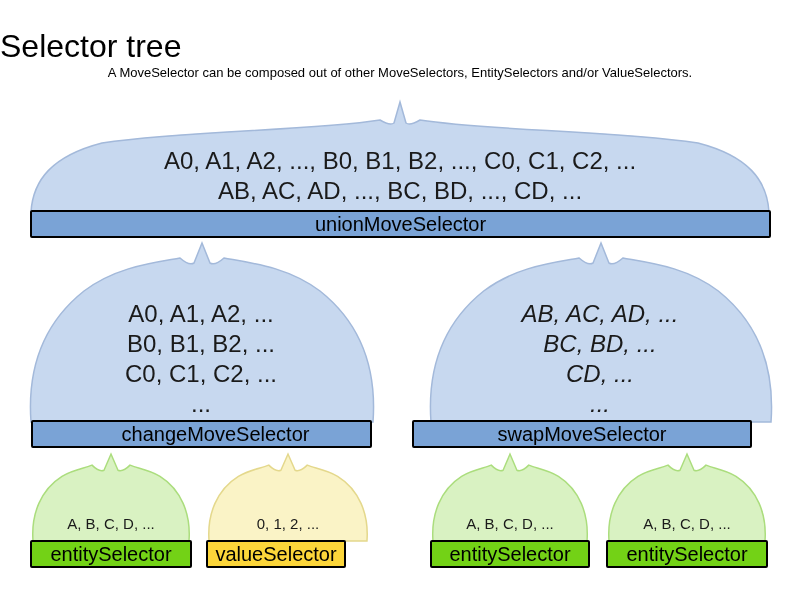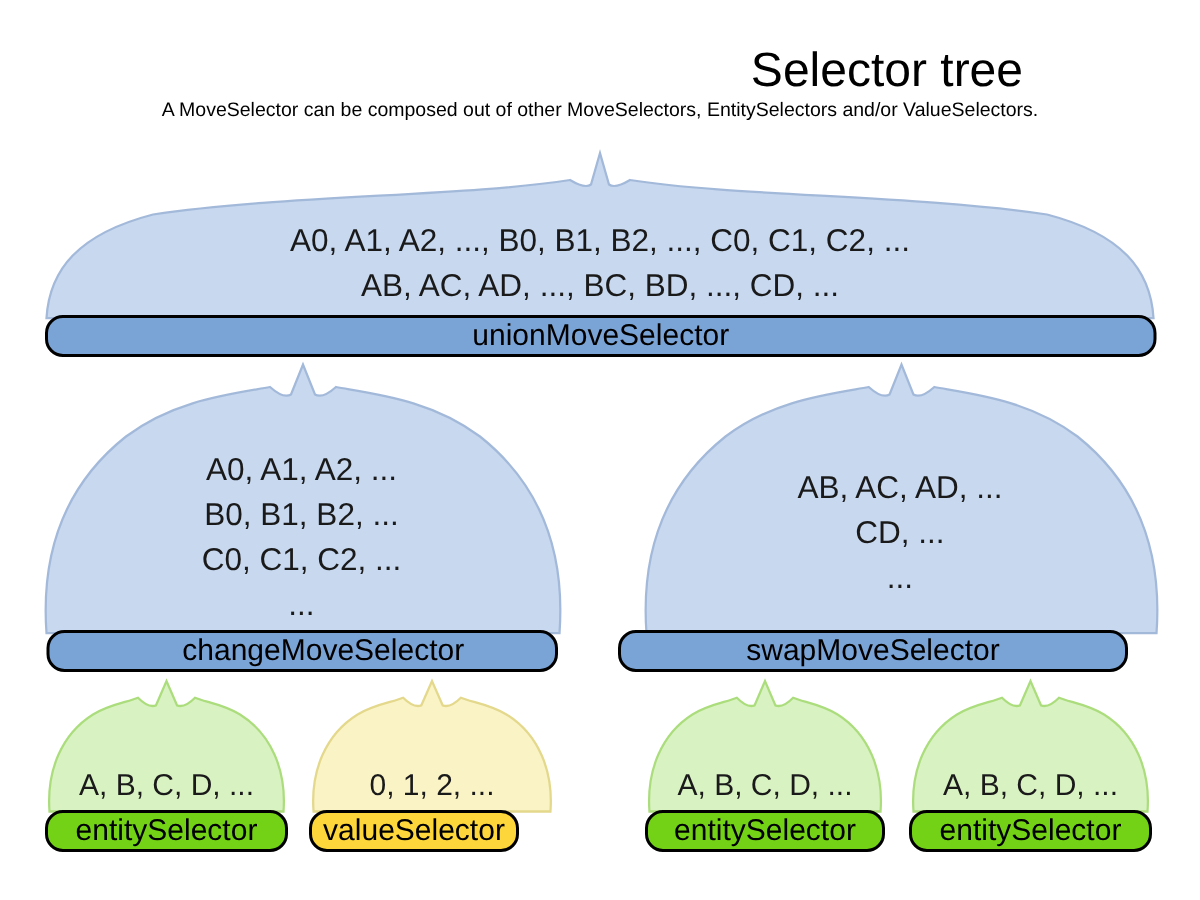--- a/index.html
+++ b/index.html
@@ -1,40 +1,40 @@
 <!DOCTYPE html>
 <html style="--blue_bar: #7aa3d6; --blue_dome: #c7d8ef; --blue_dome_border: #a3b9da; --green_bar: #73d216; --green_dome: #d9f2c2; --green_dome_border: #abdd7d; --yellow_bar: #fcd63a; --yellow_dome: #faf3c6; --yellow_dome_border: #e4d88c; --bar_border: #000000;"><head>
 <meta charset="utf-8">
 <style>
   html,body{margin:0;padding:0;background:#fff;}
   .canvas{
     position:relative;width:800px;height:600px;background:#fff;overflow:hidden;
     font-family:"Liberation Sans",sans-serif;color:#111;
   }
   .title{
-    position:absolute;left:0;top:28px;width:682px;text-align:right;
+    position:absolute;left:0;top:28px;width:682px;text-align:left;
     font-size:32px;color:#000;
   }
   .subtitle{
     position:absolute;left:0;top:65px;width:800px;text-align:center;
     font-size:13px;color:#000;
   }
   .dome{position:absolute;overflow:visible;}
   .dome path{stroke-width:1.5px;}
   .blue-path{fill:var(--blue_dome);stroke:var(--blue_dome_border);}
   .green-path{fill:var(--green_dome);stroke:var(--green_dome_border);}
   .yellow-path{fill:var(--yellow_dome);stroke:var(--yellow_dome_border);}
   .dome-text{
     position:absolute;text-align:center;color:#1a1a1a;
   }
-  .dome-text.big{font-size:21px;line-height:30px;}
-  .dome-text.small{font-size:20px;line-height:24px;}
+  .dome-text.big{font-size:24px;line-height:30px;}
+  .dome-text.small{font-size:15px;line-height:24px;}
   .bar{
     position:absolute;height:28px;box-sizing:border-box;
-    border:2px solid var(--bar_border);border-radius:12px;
+    border:2px solid var(--bar_border);border-radius:2px;
     display:flex;align-items:center;justify-content:center;
     font-size:20px;color:#000;white-space:nowrap;
   }
   .bar-blue{background:var(--blue_bar);}
   .bar-green{background:var(--green_bar);justify-content:center;}
   .bar-yellow{background:var(--yellow_bar);}
 </style>
 </head>
 <body>
 
@@ -63,22 +63,23 @@
     <div>C0, C1, C2, ...</div>
     <div>...</div>
   </div>
   <div class="bar bar-blue" style="left:31px;top:420px;width:341px;padding-left:28px;">
     <span>changeMoveSelector</span>
   </div>
 
   <svg class="dome" style="left:428px;top:240px;width:346px;height:182px" viewBox="0 0 348 182" preserveAspectRatio="none">
     <path class="blue-path" d="M 3,182 C -1,126 17,82 56,51 C 88,27 124,23 152,18 Q 161,26 166,23 L 174,3 L 182,23 Q 187,26 196,18 C 224,23 260,27 292,51 C 331,82 349,126 345,182 Z"></path>
   </svg>
-  <div class="dome-text big" style="left:430px;top:311px;width:340px;">
+  <div class="dome-text big" style="left:430px;top:299px;width:340px;font-style:italic;">
     <div>AB, AC, AD, ...</div>
+    <div>BC, BD, ...</div>
     <div>CD, ...</div>
     <div>...</div>
   </div>
   <div class="bar bar-blue" style="left:412px;top:420px;width:340px;">
     <span>swapMoveSelector</span>
   </div>
 
   <svg class="dome" style="left:30px;top:451px;width:162px;height:90px" viewBox="0 0 162 89" preserveAspectRatio="none">
     <path class="green-path" d="M 3,89 C 1,62 11,38 32,25 C 44,18 55,17 62,14 Q 69,21 74,19 L 81,3 L 88,19 Q 93,21 100,14 C 107,17 118,18 130,25 C 151,38 161,62 159,89 Z"></path>
   </svg>

